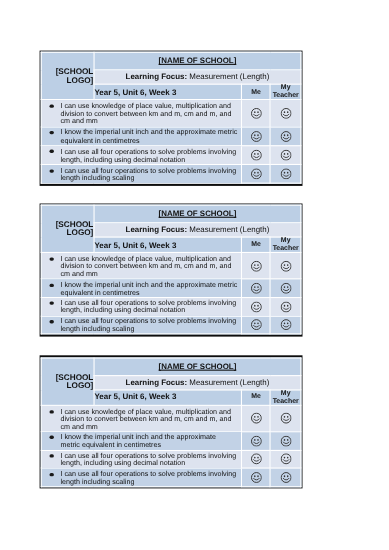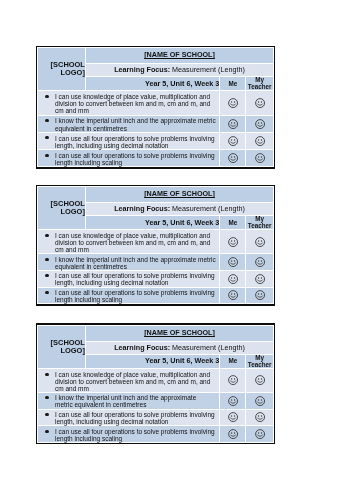--- a/index.html
+++ b/index.html
@@ -45,21 +45,21 @@
     background:#dce2ee;
     font-size:7.2px;
     line-height:10.4px;
     color:#111;
     height:12.1px;
     text-align:center;
   }
   .lf b { font-weight:bold; }
   .tbl td.yr {
     background:#bccfe5;
-    text-align:right;
+    text-align:left;
     font-weight:bold;
     font-size:7.25px;
     line-height:12.2px;
     color:#111;
     height:13.0px;
   }
   .tbl td.me, .tbl td.myteacher {
     background:#bccfe5;
     text-align:center;
     font-weight:bold;

